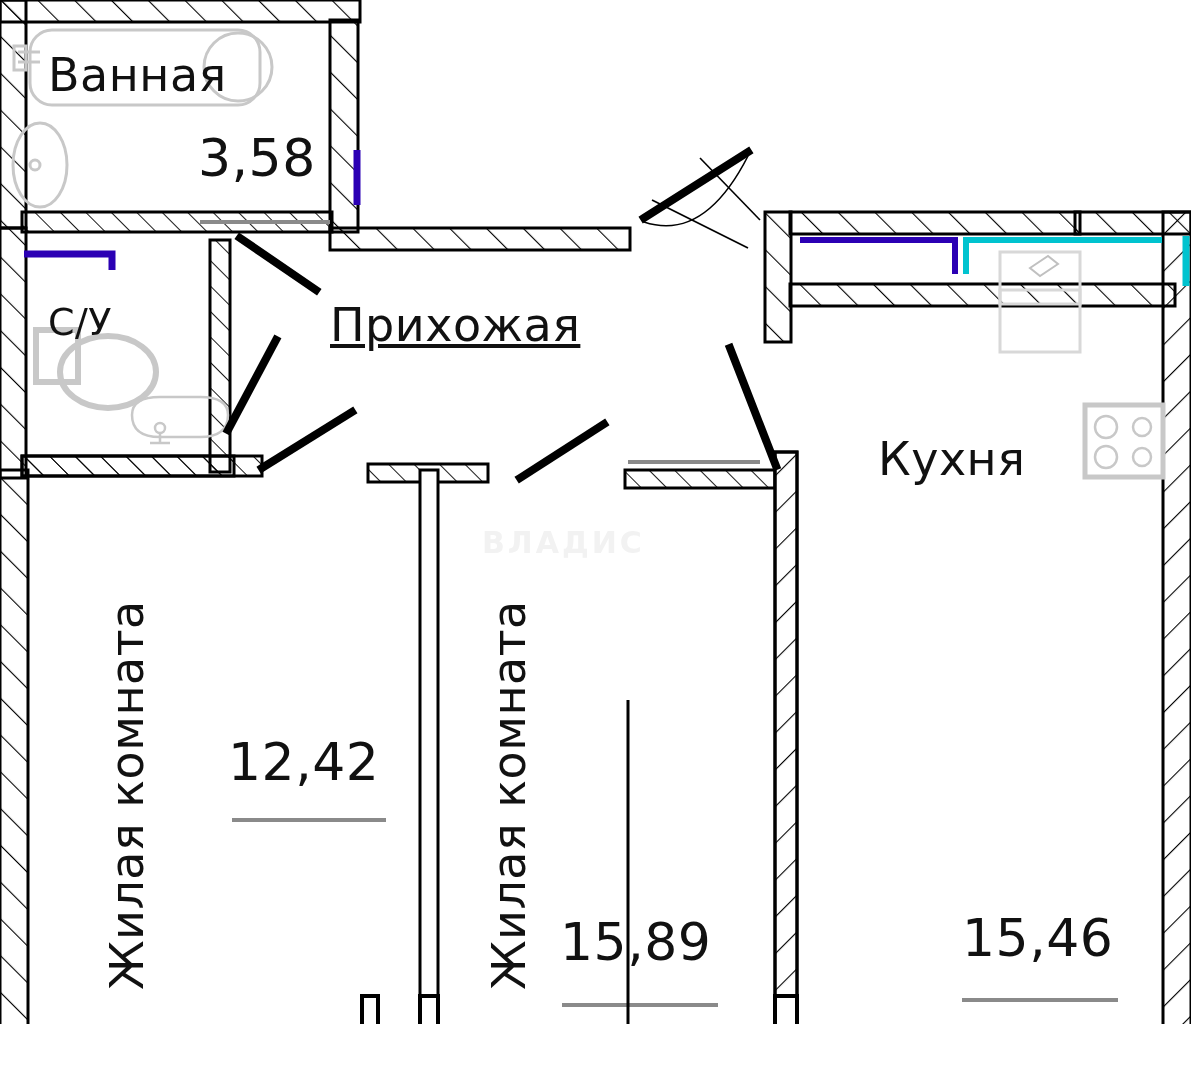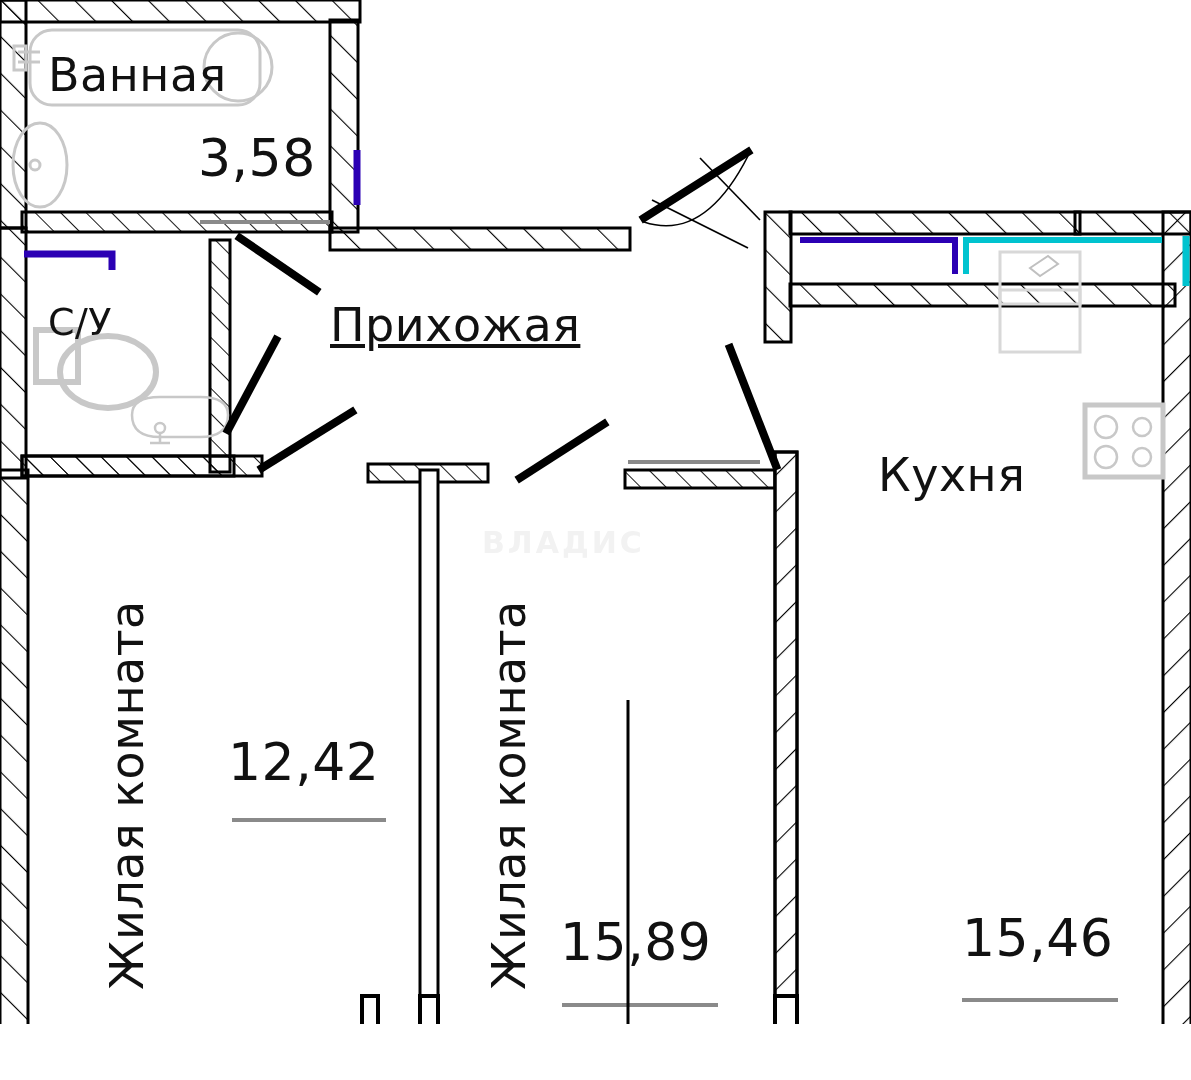--- a/index.html
+++ b/index.html
@@ -243,21 +243,21 @@
 
     <div class="watermark" style="left:482px; top:525px;">ВЛАДИС</div>
 
     <div class="rlabel name" style="left:48px; top:48px;">Ванная</div>
     <div class="rlabel area" style="left:198px; top:128px;">3,58</div>
 
     <div class="rlabel small-name" style="left:48px; top:300px;text-align:center;">С/У</div>
 
     <div class="rlabel name" style="left:330px; top:298px;text-decoration:underline;">Прихожая</div>
 
-    <div class="rlabel name" style="left:878px; top:448px;">Кухня</div>
+    <div class="rlabel name" style="left:878px; top:432px;">Кухня</div>
     <div class="rlabel area" style="left:962px; top:908px;">15,46</div>
 
     <div class="rlabel name vert" style="left:100px; top:990px;">Жилая комната</div>
     <div class="rlabel area" style="left:228px; top:732px;">12,42</div>
 
     <div class="rlabel name vert" style="left:482px; top:990px;">Жилая комната</div>
     <div class="rlabel area" style="left:560px; top:912px;">15,89</div>
 
   </div>
 </div>

